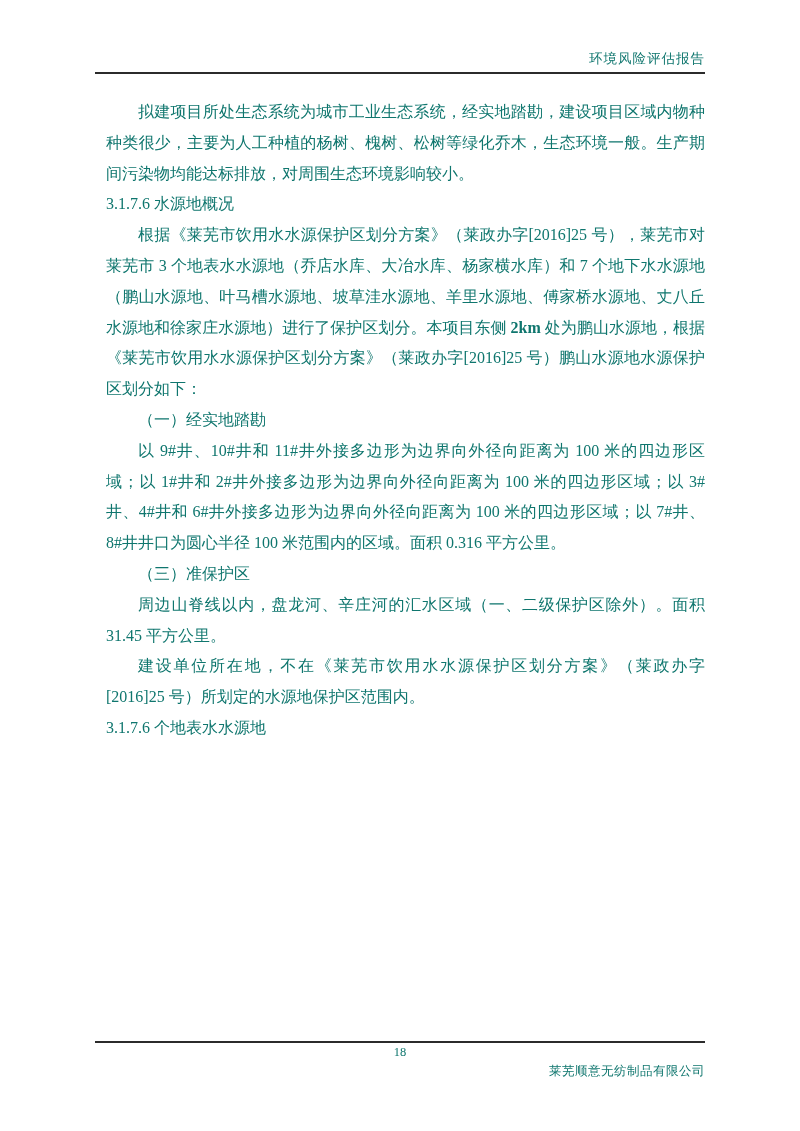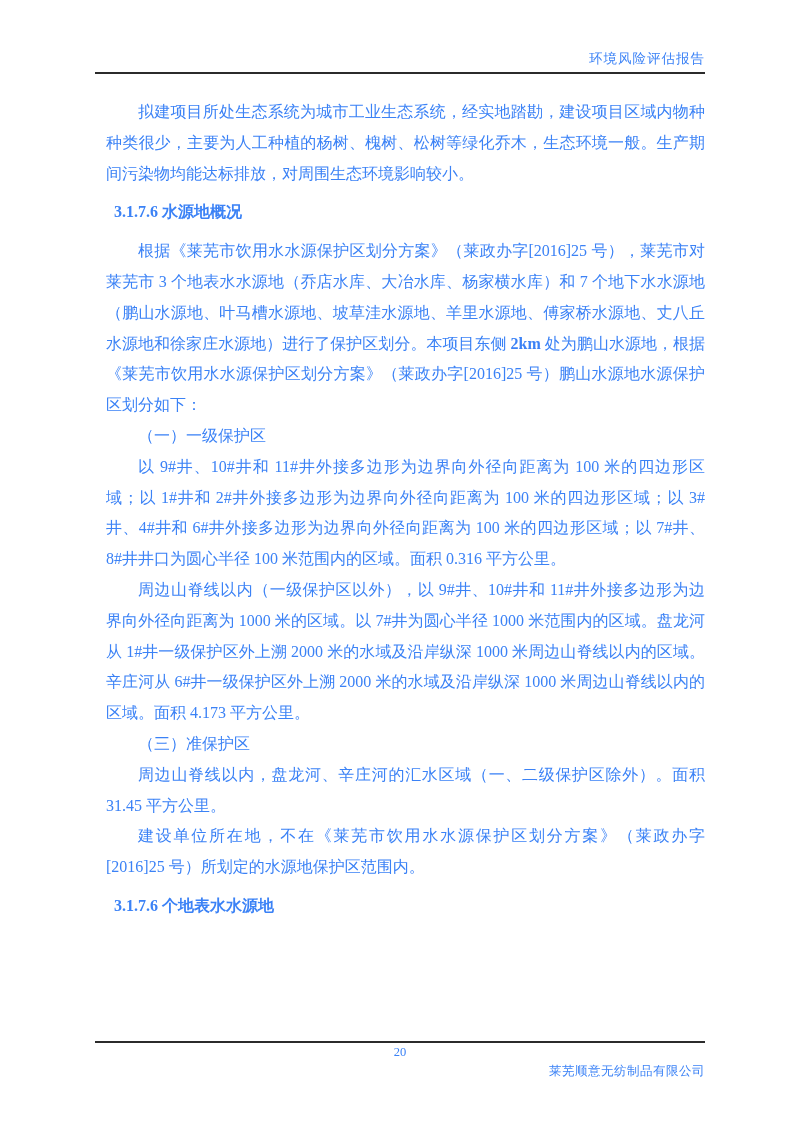--- a/index.html
+++ b/index.html
@@ -2,21 +2,21 @@
 <html><head>
 <meta charset="utf-8">
 <style>
   html, body { margin: 0; padding: 0; background: #ffffff; }
   .page {
     position: relative;
     width: 800px;
     height: 1131px;
     background: #ffffff;
     font-family: "Liberation Serif", "DejaVu Serif", serif;
-    color: #3b82f6;
+    color: #0f766e;
     overflow: hidden;
   }
   .header {
     position: absolute;
     left: 95px;
     right: 95px;
     top: 50px;
     text-align: right;
     font-size: 13.5px;
     letter-spacing: 1px;
@@ -30,23 +30,23 @@
     top: 97px;
     font-size: 16px;
     line-height: 30.8px;
     text-align: justify;
   }
   .content p.paragraph {
     margin: 0;
     text-indent: 32px;
   }
   .content h3.heading {
-    margin: 8px;
+    margin: 0;
     font-size: 16px;
-    font-weight: bold;
+    font-weight: normal;
     text-indent: 0;
     line-height: 30.8px;
   }
   .bold { font-weight: bold; margin-top: 8px; }
   .footer {
     position: absolute;
     left: 95px;
     right: 95px;
     top: 1041px;
     height: 22px;
@@ -72,27 +72,26 @@
 <div class="page">
 
   <header class="header">
     <span>环境风险评估报告</span>
   </header>
 
   <main class="content" id="doc-body">
       <p class="paragraph"><span>拟建项目所处生态系统为城市工业生态系统，经实地踏勘，建设项目区域内物种种类很少，主要为人工种植的杨树、槐树、松树等绿化乔木，生态环境一般。生产期间污染物均能达标排放，对周围生态环境影响较小。</span></p>
       <h3 class="heading"><span>3.1.7.6 水源地概况</span></h3>
       <p class="paragraph"><span>根据《莱芜市饮用水水源保护区划分方案》（莱政办字[2016]25 号），莱芜市对莱芜市 3 个地表水水源地（乔店水库、大冶水库、杨家横水库）和 7 个地下水水源地（鹏山水源地、叶马槽水源地、坡草洼水源地、羊里水源地、傅家桥水源地、丈八丘水源地和徐家庄水源地）进行了保护区划分。本项目东侧 </span><span class="bold">2km</span><span> 处为鹏山水源地，根据《莱芜市饮用水水源保护区划分方案》（莱政办字[2016]25 号）鹏山水源地水源保护区划分如下：</span></p>
-      <p class="paragraph"><span>（一）一级保护区</span></p>
+      <p class="paragraph"><span>（一）经实地踏勘</span></p>
       <p class="paragraph"><span>以 9#井、10#井和 11#井外接多边形为边界向外径向距离为 100 米的四边形区域；以 1#井和 2#井外接多边形为边界向外径向距离为 100 米的四边形区域；以 3#井、4#井和 6#井外接多边形为边界向外径向距离为 100 米的四边形区域；以 7#井、8#井井口为圆心半径 100 米范围内的区域。面积 0.316 平方公里。</span></p>
-      <p class="paragraph"><span>周边山脊线以内（一级保护区以外），以 9#井、10#井和 11#井外接多边形为边界向外径向距离为 1000 米的区域。以 7#井为圆心半径 1000 米范围内的区域。盘龙河从 1#井一级保护区外上溯 2000 米的水域及沿岸纵深 1000 米周边山脊线以内的区域。辛庄河从 6#井一级保护区外上溯 2000 米的水域及沿岸纵深 1000 米周边山脊线以内的区域。面积 4.173 平方公里。</span></p>
       <p class="paragraph"><span>（三）准保护区</span></p>
       <p class="paragraph"><span>周边山脊线以内，盘龙河、辛庄河的汇水区域（一、二级保护区除外）。面积 31.45 平方公里。</span></p>
       <p class="paragraph"><span>建设单位所在地，不在《莱芜市饮用水水源保护区划分方案》（莱政办字[2016]25 号）所划定的水源地保护区范围内。</span></p>
       <h3 class="heading"><span>3.1.7.6 个地表水水源地</span></h3>
     </main>
 
   <footer class="footer">
-    <span class="page-num">20</span>
+    <span class="page-num">18</span>
     <span class="company">莱芜顺意无纺制品有限公司</span>
   </footer>
 
 </div>
 
 </body></html>

